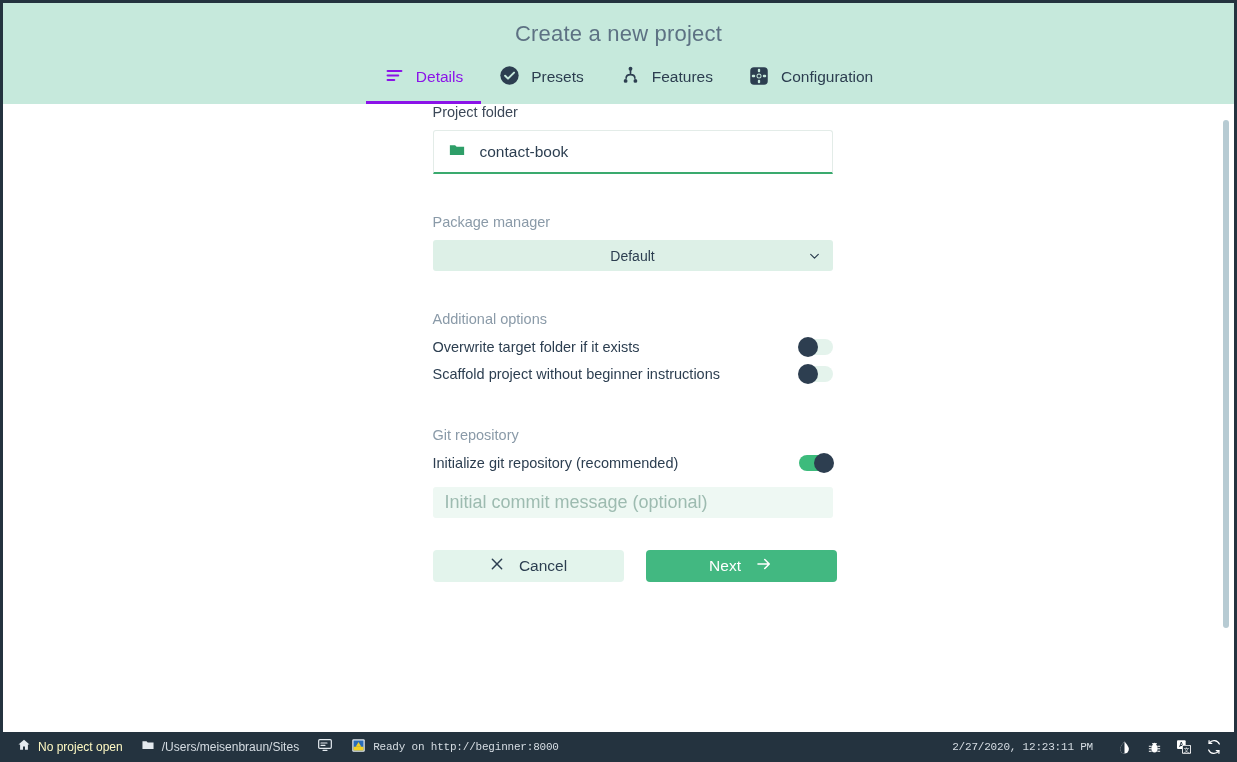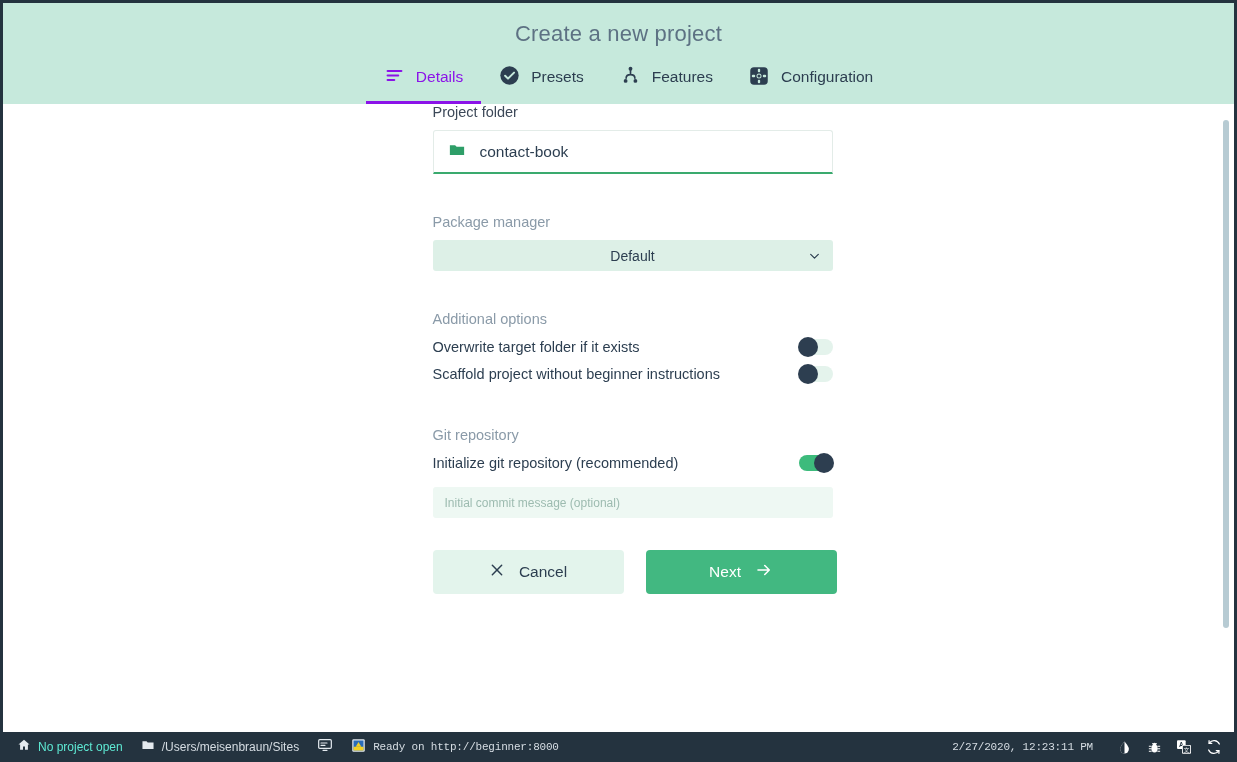--- a/index.html
+++ b/index.html
@@ -188,33 +188,33 @@
 
   .commit-input {
     margin-top: 11px;
     height: 31px;
     background: #eef8f3;
     border: none;
     border-radius: 3px;
     width: 100%;
     padding: 0 12px;
     font-family: "Liberation Sans", sans-serif;
-    font-size: 12px;
+    font-size: 18px;
     color: #2c3e50;
   }
   .commit-input::placeholder { color: #9dbbb0; }
 
   .actions {
     display: flex;
     gap: 22px;
     margin-top: 32px;
     padding-bottom: 30px;
   }
   .btn {
-    height: 44px;
+    height: 32px;
     border: none;
     border-radius: 4px;
     display: flex;
     align-items: center;
     justify-content: center;
     gap: 14px;
     cursor: pointer;
     font-size: 15.5px;
     font-family: "Liberation Sans", sans-serif;
   }
@@ -261,21 +261,21 @@
     gap: 0;
   }
   .sb-group {
     display: flex;
     align-items: center;
     gap: 7px;
     padding: 0 9px;
     height: 30px;
   }
   .sb-text { font-size: 12px; color: #d6dde3; }
-  .sb-text.dim { color: #5eead4; }
+  .sb-text.dim { color: #fef9c3; }
   .sb-mono {
     font-family: "Liberation Mono", monospace;
     font-size: 11px;
     color: #d6dde3;
     letter-spacing: -.2px;
   }
   .sb-spacer { flex: 1; }
   .sb-icon-btn {
     width: 30px; height: 30px;
     display: flex; align-items: center; justify-content: center;

